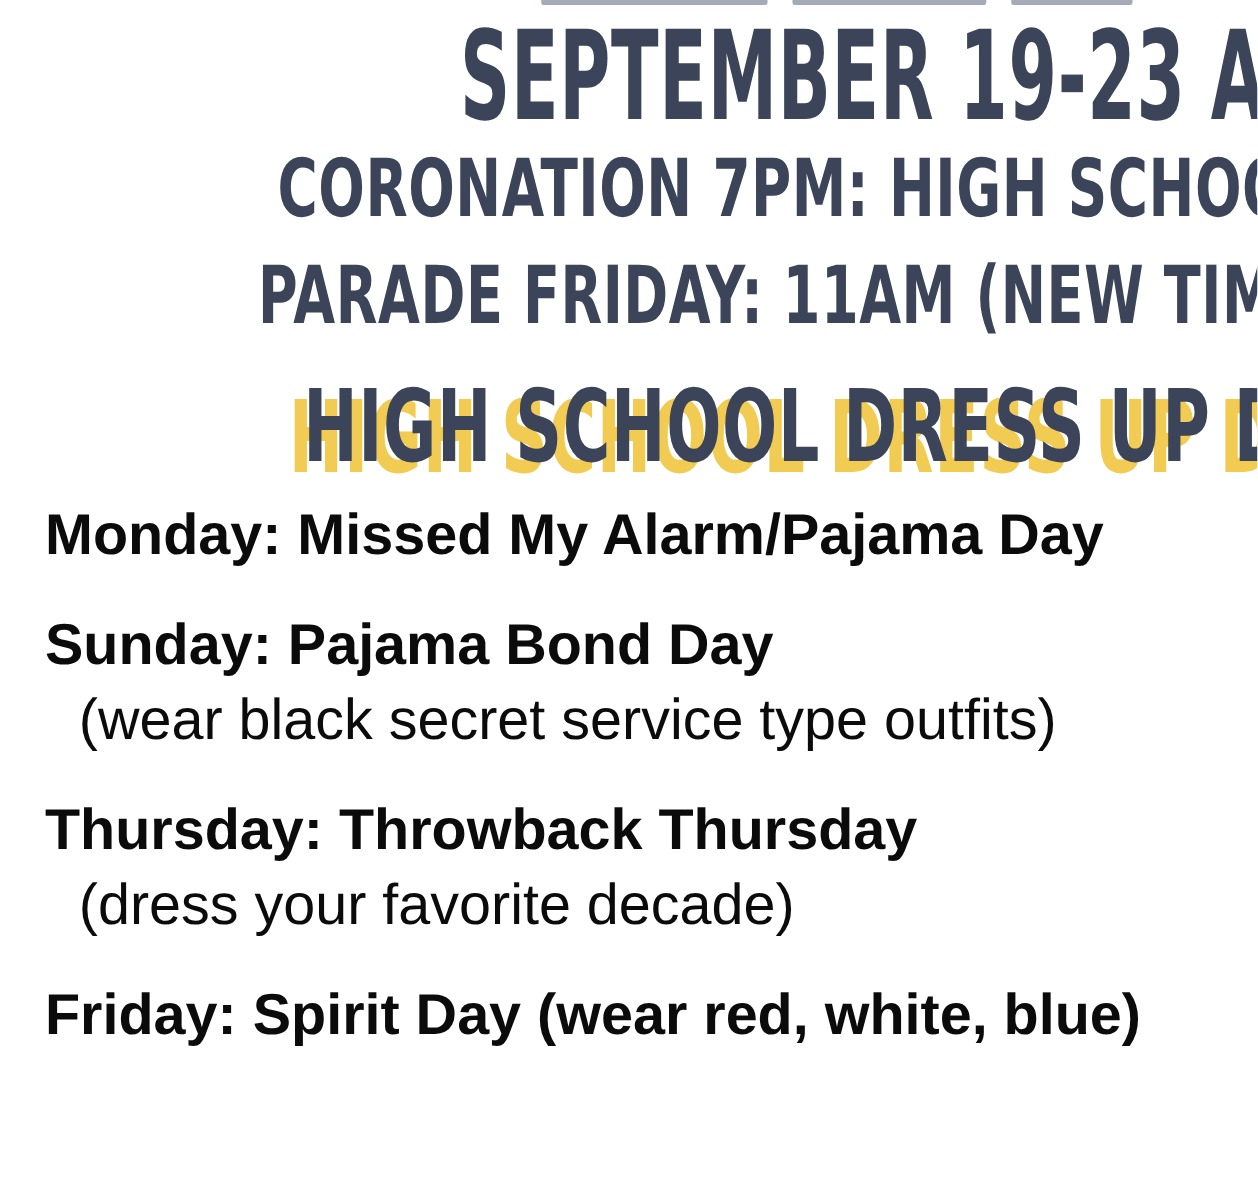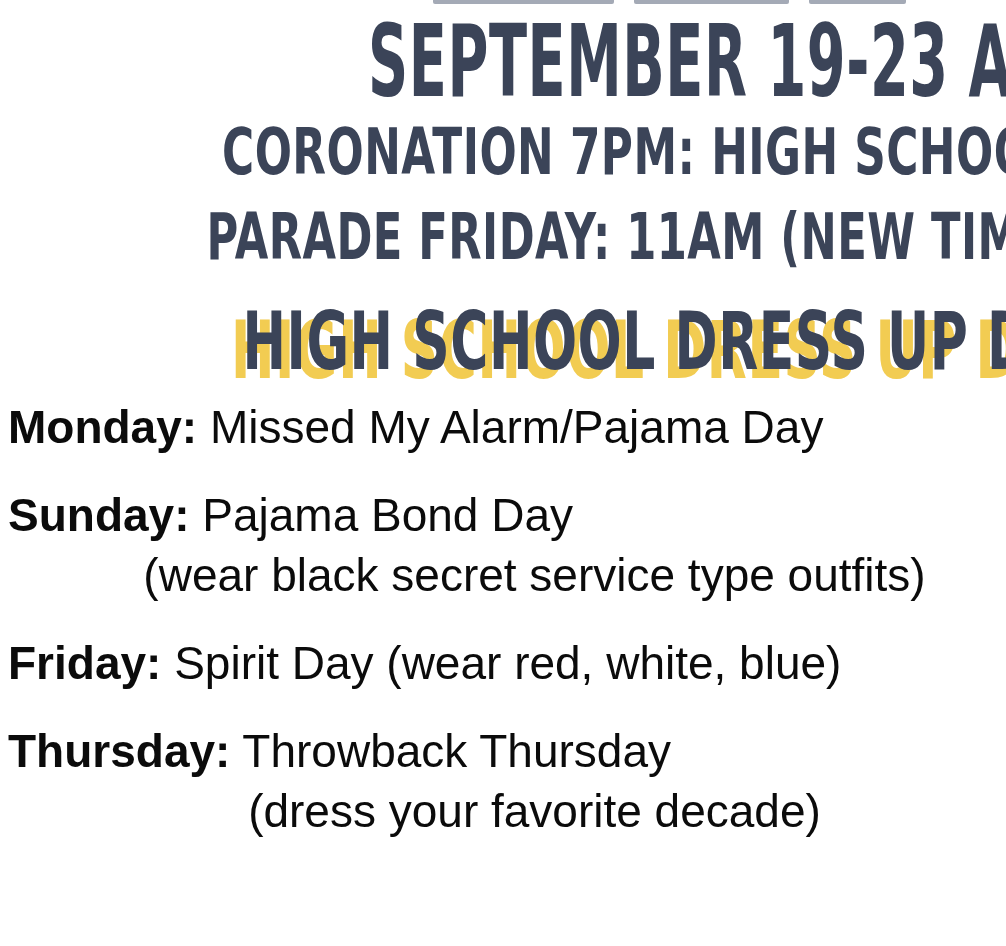--- a/index.html
+++ b/index.html
@@ -57,27 +57,26 @@
 
   .schedule {
     list-style: none;
     margin: 15px 0 0 0;
     padding: 0 0 0 8px;
     color: var(--ink, #0b0b0b);
     font-size: 46px;
     line-height: 60px;
   }
   .schedule li { margin: 0 0 28px 0; }
-  .day  { font-weight: 700; }
-  .desc { font-weight: 400; margin-top: 35px; }
+  .day  { font-weight: 700; margin-left: 28px; }
+  .desc { font-weight: 700; margin-top: 35px; }
   .note {
     font-weight: 400;
     padding-left: 55px;
     white-space: nowrap;
-    text-align: center;
   }
 </style>
 </head>
 <body>
 
 <div class="poster">
 
   <div class="cut-seg s1"></div>
   <div class="cut-seg s2"></div>
   <div class="cut-seg s3"></div>
@@ -101,23 +100,23 @@
     <li>
       <span class="day">Monday:</span>
       <span class="desc">Missed My Alarm/Pajama Day</span>
     </li>
     <li>
       <span class="day">Sunday:</span>
       <span class="desc">Pajama Bond Day</span>
       <div class="note">(wear black secret service type outfits)</div>
     </li>
     <li>
-      <span class="day">Friday:</span>
-      <span class="desc">Spirit Day (wear red, white, blue)</span>
-    </li>
-    <li>
       <span class="day">Thursday:</span>
       <span class="desc">Throwback Thursday</span>
       <div class="note">(dress your favorite decade)</div>
+    </li>
+    <li>
+      <span class="day">Friday:</span>
+      <span class="desc">Spirit Day (wear red, white, blue)</span>
     </li>
   </ul>
 
 </div>
 
 </body></html>

